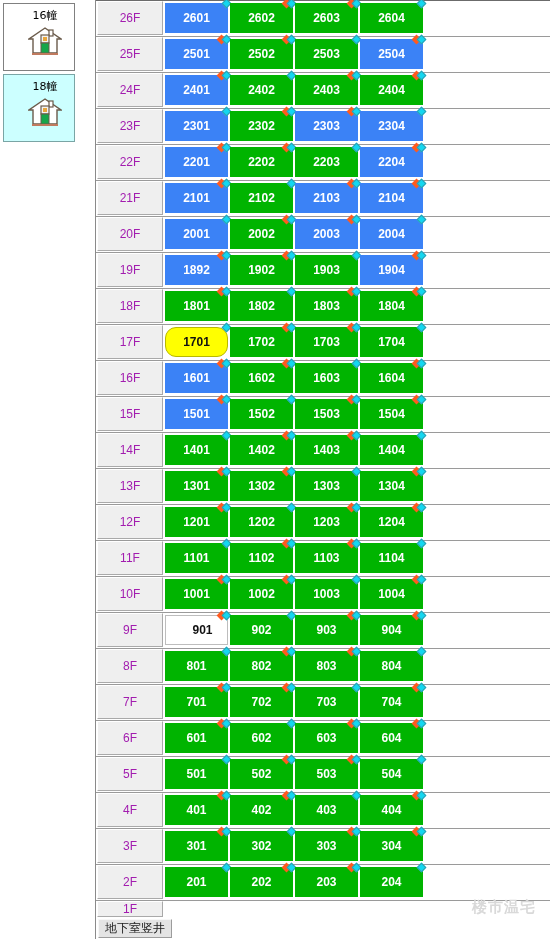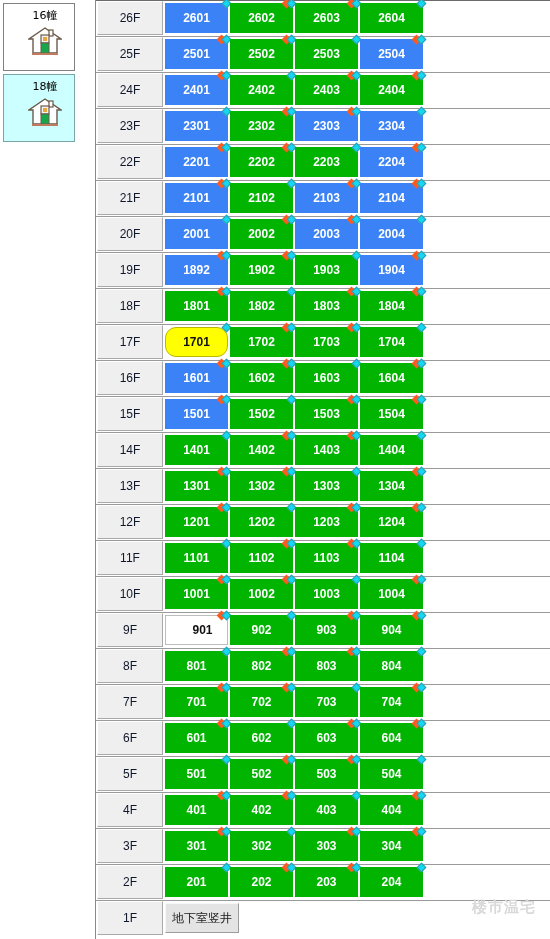--- a/index.html
+++ b/index.html
@@ -61,21 +61,21 @@
   }
   .floor-label{
     width:66px;height:34px;
     margin:0 0 0 1px;
     background:#efefef;
     border:1px solid #a9a9a9;
     border-top-color:#ffffff;
     border-left-color:#ffffff;
     box-sizing:border-box;
     display:flex;align-items:center;justify-content:center;
-    font-size:12px;color:#0f172a;
+    font-size:12px;color:#a21caf;
     cursor:pointer;
   }
   .units{
     display:flex;margin-left:2px;padding-top:2px;
   }
   .unit{
     width:63px;height:30px;
     margin-right:2px;
     box-sizing:border-box;
     position:relative;
@@ -112,21 +112,21 @@
     padding:0 6px;
     background:#e4e4e4;
     border:1px solid #9c9c9c;
     border-top-color:#f7f7f7;border-left-color:#f7f7f7;
     box-sizing:border-box;
     display:flex;align-items:center;justify-content:center;
     font-size:12px;color:#1a1a1a;
     font-family:"DejaVu Sans","Liberation Sans",sans-serif;
     cursor:pointer;
   }
-  .floor-row.last{border-bottom:none;}
+  .floor-row.last{border-bottom:none;flex-direction:column;}
 
   
   #watermark{
     position:absolute;right:14px;bottom:22px;
     font-size:15px;font-weight:bold;
     color:#d9d9d9;
     letter-spacing:1px;
     font-family:Liberation Serif, serif;
     user-select:none;
   }

